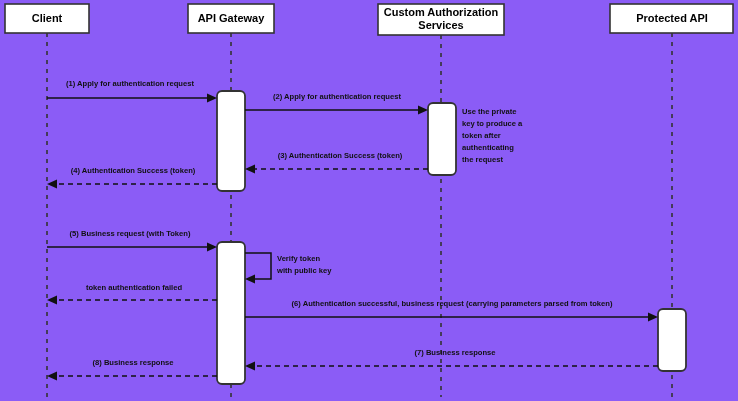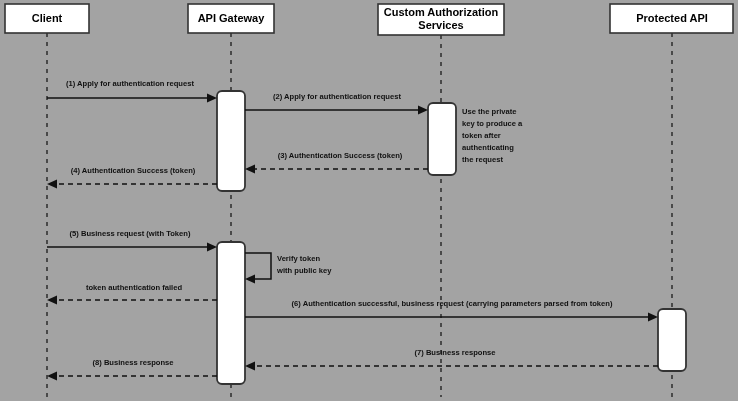--- a/index.html
+++ b/index.html
@@ -7,21 +7,21 @@
     padding: 0;
     background: #ffffff;
   }
   body {
     font-family: "Liberation Sans", sans-serif;
   }
   #diagram-root {
     position: relative;
     width: 738px;
     height: 401px;
-    background: #a3a3a3;
+    background: #8b5cf6;
     overflow: hidden;
   }
   #seq-svg {
     position: absolute;
     left: 0;
     top: 0;
   }
   .lifeline-title {
     font-size: 11px;
     font-weight: bold;

